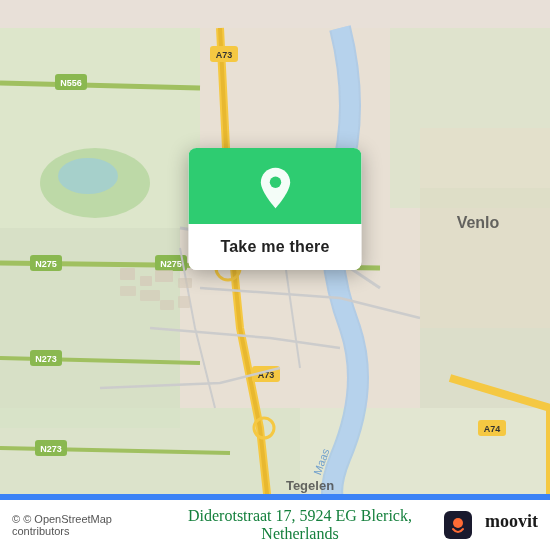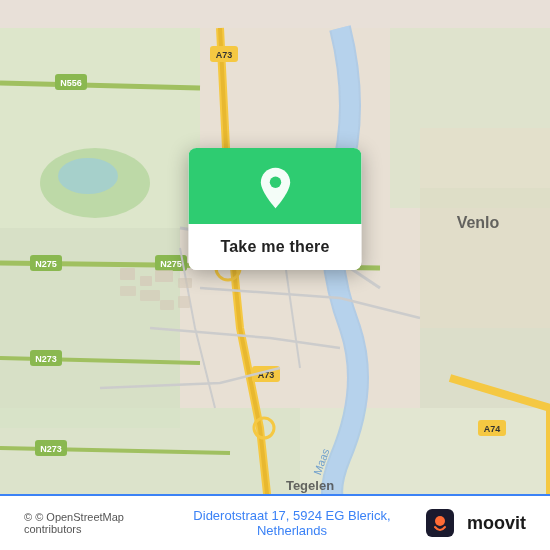--- a/index.html
+++ b/index.html
@@ -26,43 +26,45 @@
     }
 
     
     #bottom-bar {
       position: absolute;
       bottom: 0; left: 0; right: 0;
       height: 56px;
       background: #fff;
       display: flex;
       align-items: center;
-      padding: 0 24px;
-      border-top: 2px solid #3b82f6;
+      padding: 0 12px;
+      border-top: 6px solid #3b82f6;
       z-index: 10;
     }
 
     #copyright-text {
       font-size: 11px;
       color: #555;
       flex: 1;
     }
 
     #address-text {
-      font-size: 13px;
-      color: #3b82f6;
+      font-size: 16px;
+      color: #15803d;
       font-weight: 400;
       text-align: center;
       flex: 2;
+      font-family: Liberation Serif, serif;
     }
 
     #moovit-logo {
       display: flex;
-      align-items: center;
+      align-items: flex-start;
       gap: 13px;
+      font-family: Liberation Serif, serif;
     }
 
     #moovit-logo-text {
       font-size: 18px;
       font-weight: bold;
       color: #1a1a1a;
     }
 
     #moovit-icon {
       width: 28px;

